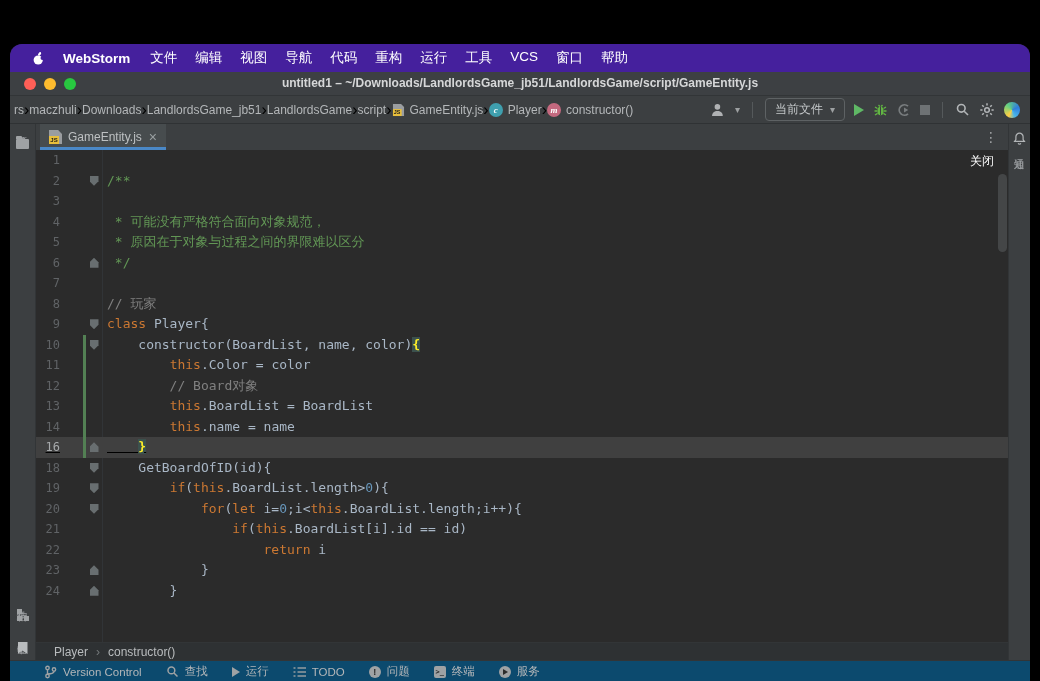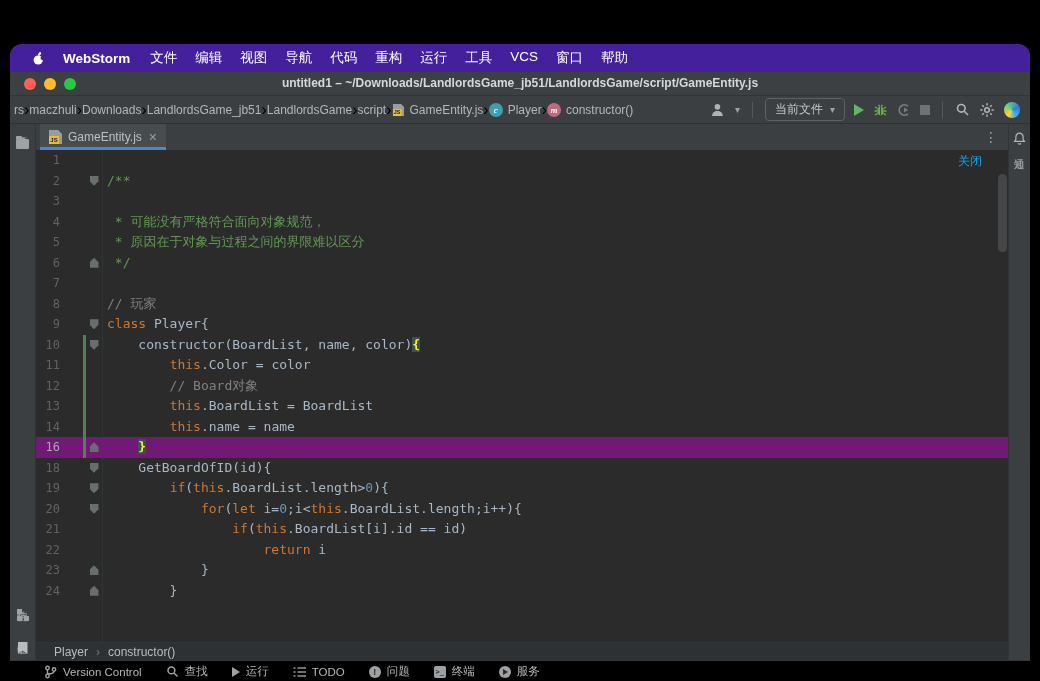--- a/index.html
+++ b/index.html
@@ -86,48 +86,48 @@
   .tab { height:26px; background:#474c4e; display:flex; align-items:center; padding:0 9px;
     margin-left:4px; position:relative; }
   .tab .tlabel { color:#bdc0c2; font-size:12px; margin-left:6px; }
   .tab .underline { position:absolute; left:0; right:0; bottom:0; height:3px; background:#4a88c7; }
   .tabbar .kebabwrap { margin-left:auto; margin-right:10px; align-self:center; }
 
   
   .editor { flex:1; position:relative; background:#2b2b2b; overflow:hidden;
     font-family:"DejaVu Sans Mono",monospace; font-size:13px; }
   .code-line { display:flex; align-items:center; height:20.5px; position:relative; }
-  .code-line.current { background:#701a75; }
+  .code-line.current { background:#404040;text-decoration:underline; }
   .ln { width:24px; text-align:right; color:#606366; font-size:12px; flex:0 0 auto;
     font-family:"DejaVu Sans Mono",monospace; }
   .code-line.current .ln { color:#a7aaac; }
   .vcsgap { width:23px; flex:0 0 auto; }
   .vcsbar { width:3px; align-self:stretch; flex:0 0 auto; }
   .vcsbar.on { background:#538054; }
   .foldcol { width:16px; flex:0 0 auto; display:flex; align-items:center; justify-content:center; }
   .fmark { width:9px; height:10px; background:#686e70; }
   .fmark.top { clip-path:polygon(0 0,100% 0,100% 55%,50% 100%,0 55%); }
   .fmark.bottom { clip-path:polygon(50% 0,100% 45%,100% 100%,0 100%,0 45%); }
   .codepre { white-space:pre; margin-left:5px; line-height:20.5px; }
   .tk-d{ color:#a9b7c6; } .tk-k{ color:#cc7832; } .tk-c{ color:#629755; }
   .tk-g{ color:#808080; } .tk-n{ color:#6897bb; }
   .tk-b{ color:#ffef28; background:#3b514d; font-weight:700; }
   .gutline { position:absolute; left:66px; top:0; bottom:0; width:1px; background:#313437; }
-  .closelink { position:absolute; right:26px; top:3px; color:#0ea5e9; font-size:12px;
+  .closelink { position:absolute; right:14px; top:3px; color:#ffffff; font-size:12px;
     font-family:"Liberation Sans",sans-serif; }
   .vscroll { position:absolute; right:1px; top:24px; width:9px; height:78px;
     background:#5a5d5f; opacity:.55; border-radius:5px; }
 
   
   .crumbs2 { height:18px; background:#2e3133; border-top:1px solid #323537;
     display:flex; align-items:center; padding-left:18px; font-size:12px; color:#b9bcbe; gap:8px; flex:0 0 auto; }
   .crumbs2 .sep { color:#74787a; }
 
   
-  .toolbuttons { height:22px; background:#000000; border-top:1px solid #323537;
+  .toolbuttons { height:22px; background:#0c4a6e; border-top:1px solid #323537;
     display:flex; align-items:center; padding-left:34px; gap:24px; flex:0 0 auto; }
   .twbtn { display:flex; align-items:center; gap:6px; color:#b4b6b8; font-size:11.5px; }
 
   
   .statusbar { height:22px; background:#3b3e41; display:flex; align-items:center;
     padding:0 14px 0 10px; flex:0 0 auto; position:relative; z-index:2;
     border-bottom-left-radius:12px; border-bottom-right-radius:12px; }
   .statusbar .right { margin-left:auto; display:flex; align-items:center; gap:2px; }
   .stitem { color:#b7babc; font-size:11.5px; }
   .cornerpurple { position:absolute; right:0; bottom:0; width:18px; height:18px; background:#5a2ba0; z-index:1; }

